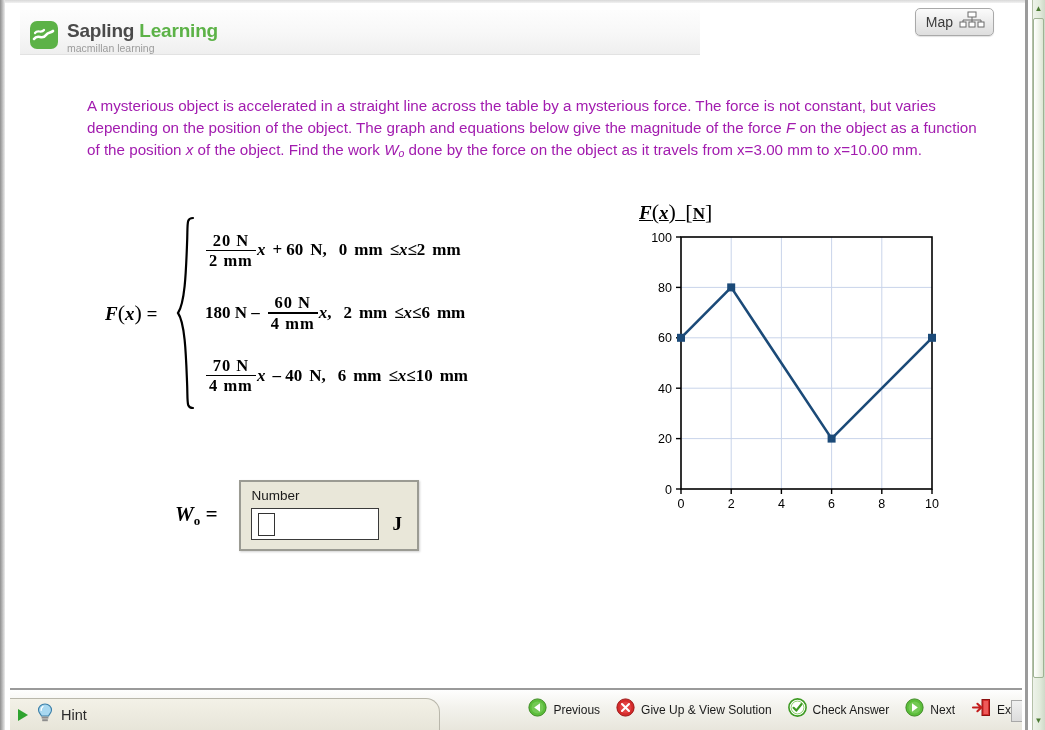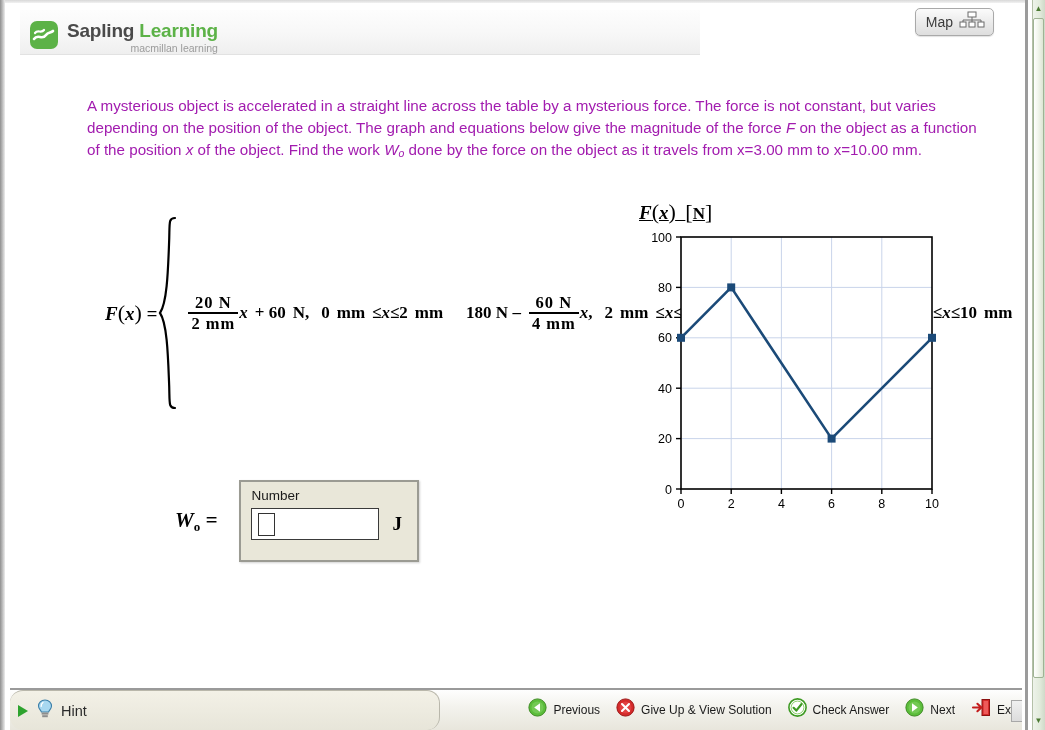--- a/index.html
+++ b/index.html
@@ -82,21 +82,20 @@
     left: 15px; top: 7px;
     width: 680px; height: 44px;
     background: linear-gradient(180deg,#fdfdfd 0%, #f7f7f7 55%, #efefef 100%);
     border-bottom: 1px solid #e2e2e2;
   }
   .logo-wrap {
     position: absolute;
     left: 25px; top: 18px;
     display: flex;
     align-items: flex-start;
-    text-align: right;
   }
   .logo-mark {
     width: 28px; height: 28px;
     background: #5cb247;
     border-radius: 7px;
     position: relative;
     flex: none;
   }
   .logo-mark svg { position: absolute; left: 0; top: 0; }
   .logo-text { margin-left: 9px; }
@@ -178,21 +177,21 @@
   .eq-lhs .paren { font-style: normal; font-weight: normal; font-size: 22px; }
   .brace {
     width: 22px;
     height: 196px;
     position: relative;
     flex: none;
   }
   .brace svg { position: absolute; left: 0; top: 0; }
   .eq-cases {
     display: flex;
-    flex-direction: row;
+    flex-direction: column;
     gap: 23px;
     padding-left: 8px;
   }
   .eq-case {
     display: flex;
     align-items: center;
     font-size: 17px;
     font-weight: bold;
     white-space: nowrap;
     font-family: "Liberation Serif", serif;
@@ -238,21 +237,21 @@
   }
   .answer-label .sub {
     font-size: 13px;
     font-style: normal;
     vertical-align: -4px;
   }
   .answer-panel {
     width: 180px;
     background: #e9e7d9;
     border: 2px solid #9b9b93;
-    padding: 6px 8px 20px 10px;
+    padding: 6px 8px 9px 10px;
     box-sizing: border-box;
     box-shadow: 1px 1px 2px rgba(0,0,0,0.18);
   }
   .answer-panel-title {
     font-size: 13.5px;
     color: #1a1a1a;
     margin-bottom: 5px;
   }
   .answer-row {
     display: flex;
@@ -326,31 +325,30 @@
     position: absolute;
     left: 5px; bottom: 0;
     width: 1017px; height: 42px;
     background: linear-gradient(180deg,#fefefe,#f4f3ee 40%,#e8e6dc);
     border-top: 2px solid #9a9a9a;
     box-sizing: border-box;
   }
   .hint-tab {
     position: absolute;
     left: 0; bottom: 0;
-    width: 430px; height: 40px;
+    width: 430px; height: 32px;
     background: linear-gradient(180deg,#f3f1e7,#e7e5d9);
     border-top: 1px solid #b9b7ab;
     border-right: 1px solid #b9b7ab;
     border-top-right-radius: 14px;
     display: flex;
     align-items: center;
     padding-left: 8px;
     box-sizing: border-box;
     cursor: pointer;
-    border-radius: 13px;
   }
   .hint-tab .tri {
     width: 0; height: 0;
     border-left: 10px solid #2ea32e;
     border-top: 6px solid transparent;
     border-bottom: 6px solid transparent;
     margin-right: 8px;
   }
   .hint-tab .hint-label {
     font-size: 14.5px;

